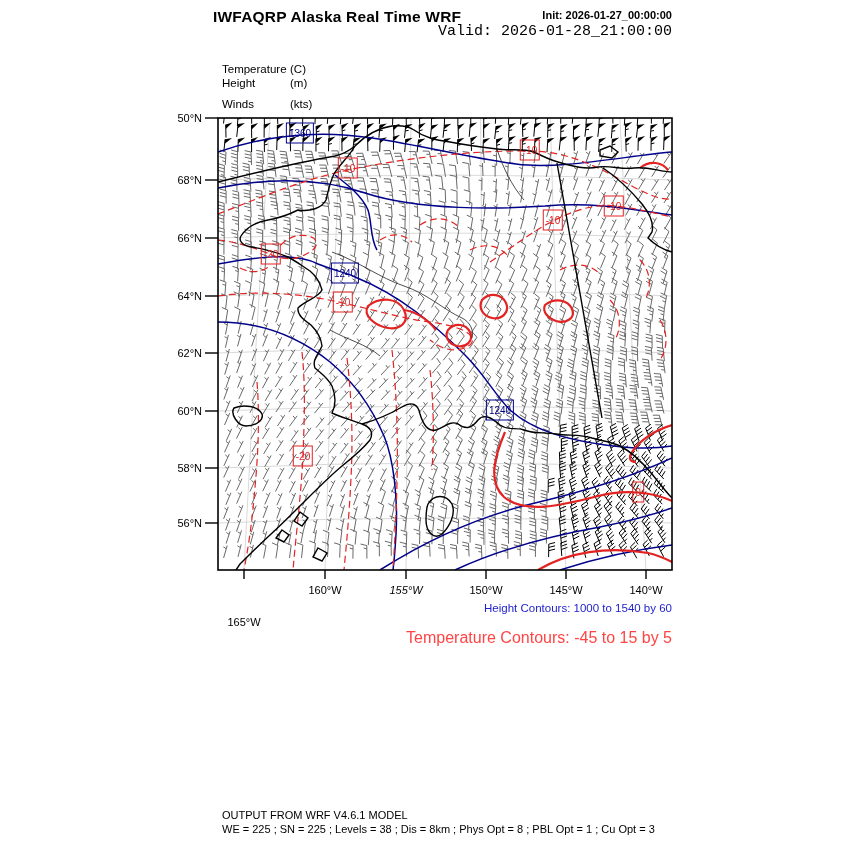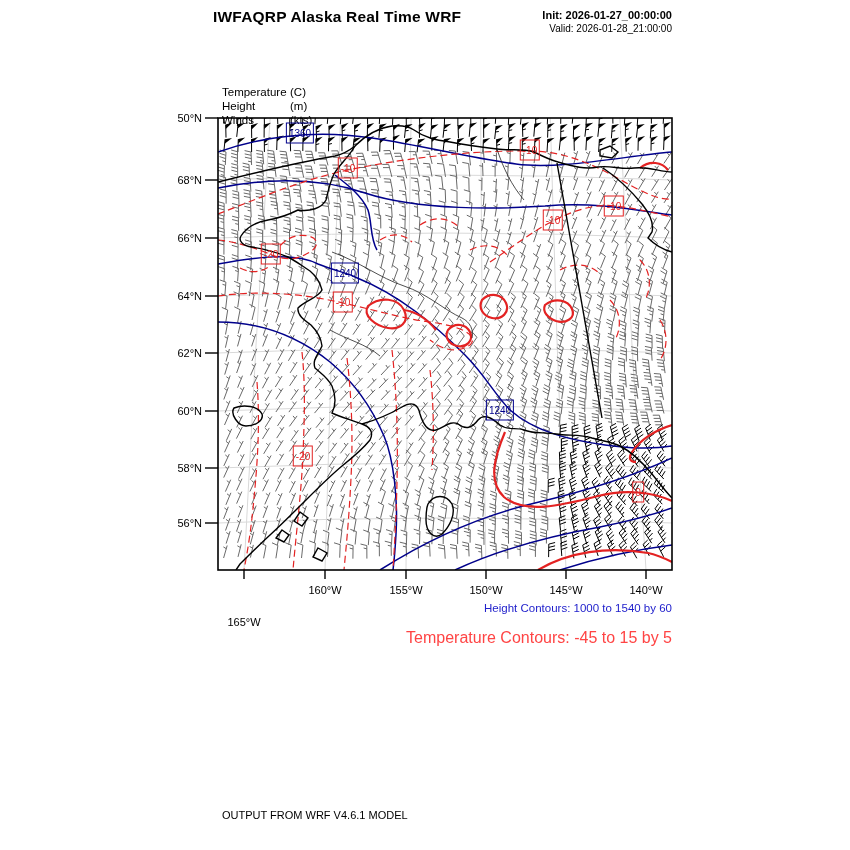--- a/index.html
+++ b/index.html
@@ -1,22 +1,22 @@
 <!DOCTYPE html>
 <html><head>
 <meta charset="utf-8">
 <style>
   html,body{margin:0;padding:0;background:#ffffff;}
   #page{position:relative;width:850px;height:838px;background:#fff;overflow:hidden;
         font-family:"Liberation Sans",sans-serif;color:#000;}
   .abs{position:absolute;white-space:nowrap;}
   #title{left:213px;top:8px;font-size:15.5px;font-weight:bold;letter-spacing:.2px;}
   #init{right:178px;top:9px;font-size:11px;font-weight:bold;text-align:right;}
-  #valid{right:178px;top:23px;font-size:10px;text-align:center;}
-  .fieldrow{position:absolute;left:222px;font-size:11.5px;margin-top:23px;}
+  #valid{right:178px;top:23px;font-size:15px;text-align:center;font-family:Liberation Mono, monospace;}
+  .fieldrow{position:absolute;left:222px;font-size:11.5px;}
   .fieldrow .unit{position:absolute;left:68px;}
   .latlab{position:absolute;font-size:11px;text-align:right;width:40px;}
   .lonlab{position:absolute;font-size:11px;text-align:center;width:54px;}
   .clab{position:absolute;transform:translate(-50%,-50%);font-size:10px;line-height:11px;
         padding:4px 2px;border:1px solid;background:rgba(255,255,255,0);}
   #cap-h{right:178px;top:602px;font-size:11.5px;margin-left:29px;}
   #cap-t{right:178px;top:629px;font-size:16px;}
   #foot1{left:222px;top:809px;font-size:11px;}
   #foot2{left:222px;top:823px;font-size:11px;}
   svg{position:absolute;left:0;top:0;}
@@ -3815,39 +3815,39 @@
   <div id="valid" class="abs">Valid: 2026-01-28_21:00:00</div>
 
   <div class="fieldrow" style="top:63px">
     <span>Temperature</span>
     <span class="unit">(C)</span>
   </div>
   <div class="fieldrow" style="top:77px">
     <span>Height</span>
     <span class="unit">(m)</span>
   </div>
-  <div class="fieldrow" style="top:91px">
+  <div class="fieldrow" style="top:98px">
     <span>Winds</span>
     <span class="unit">(kts)</span>
   </div>
 
   <div id="latlabels">
       <div class="latlab" style="left: 162px; top: 112px;">50°N</div>
       <div class="latlab" style="left: 162px; top: 174px;">68°N</div>
       <div class="latlab" style="left: 162px; top: 232px;">66°N</div>
       <div class="latlab" style="left: 162px; top: 290px;">64°N</div>
       <div class="latlab" style="left: 162px; top: 347px;">62°N</div>
       <div class="latlab" style="left: 162px; top: 405px;">60°N</div>
       <div class="latlab" style="left: 162px; top: 462px;">58°N</div>
       <div class="latlab" style="left: 162px; top: 517px;">56°N</div>
     </div>
   <div id="lonlabels">
       <div class="lonlab" style="left: 217px; top: 616px;">165°W</div>
       <div class="lonlab" style="left: 298px; top: 584px;">160°W</div>
-      <div class="lonlab" style="left: 379px; top: 584px;">155°W</div>
+      <div class="lonlab" style="left: 379px; top: 584px; font-style: italic;">155°W</div>
       <div class="lonlab" style="left: 459px; top: 584px;">150°W</div>
       <div class="lonlab" style="left: 539px; top: 584px;">145°W</div>
       <div class="lonlab" style="left: 619px; top: 584px;">140°W</div>
     </div>
   <div id="clabels">
       <div class="clab" style="left: 300px; top: 133px; color: rgb(0, 0, 139); border-color: rgb(0, 0, 139);">1360</div>
       <div class="clab" style="left: 348px; top: 168px; color: rgb(227, 34, 34); border-color: rgb(227, 34, 34);">-10</div>
       <div class="clab" style="left: 530px; top: 150px; color: rgb(227, 34, 34); border-color: rgb(227, 34, 34);">-10</div>
       <div class="clab" style="left: 614px; top: 206px; color: rgb(227, 34, 34); border-color: rgb(227, 34, 34);">-10</div>
       <div class="clab" style="left: 553px; top: 220px; color: rgb(227, 34, 34); border-color: rgb(227, 34, 34);">-10</div>
@@ -3856,13 +3856,14 @@
       <div class="clab" style="left: 343px; top: 302px; color: rgb(227, 34, 34); border-color: rgb(227, 34, 34);">-10</div>
       <div class="clab" style="left: 303px; top: 456px; color: rgb(227, 34, 34); border-color: rgb(227, 34, 34);">-20</div>
       <div class="clab" style="left: 500px; top: 410px; color: rgb(0, 0, 139); border-color: rgb(0, 0, 139);">1240</div>
       <div class="clab" style="left: 638px; top: 492px; color: rgb(227, 34, 34); border-color: rgb(227, 34, 34);">0</div>
     </div>
 
   <div id="cap-h" class="abs" style="color:#2222cc">Height Contours: 1000 to 1540 by 60</div>
   <div id="cap-t" class="abs" style="color:#ff4444">Temperature Contours: -45 to 15 by 5</div>
 
   <div id="foot1" class="abs">OUTPUT FROM WRF V4.6.1 MODEL</div>
+  <div id="foot2" class="abs">WE = 225 ; SN = 225 ; Levels = 38 ; Dis = 8km ; Phys Opt = 8 ; PBL Opt = 1 ; Cu Opt = 3</div>
 </div>
 
 </body></html>

